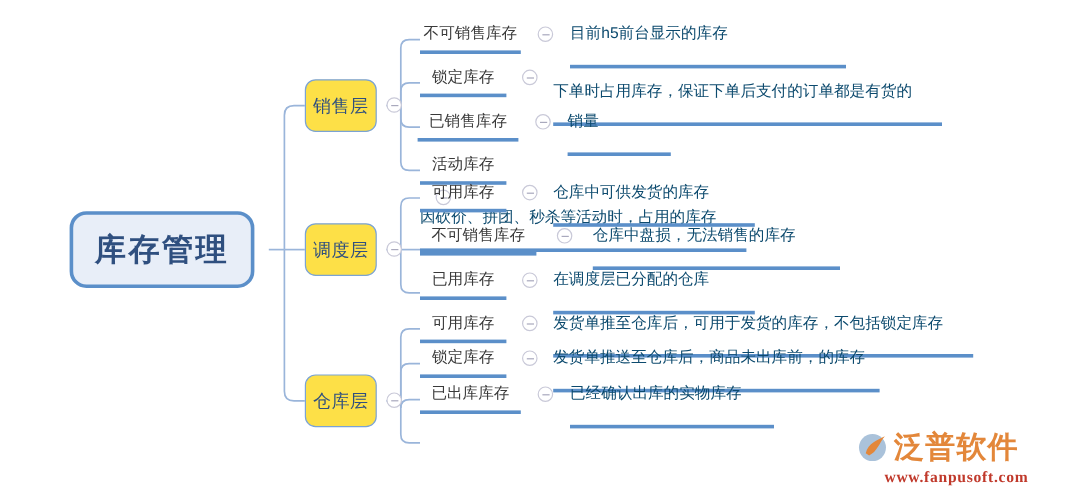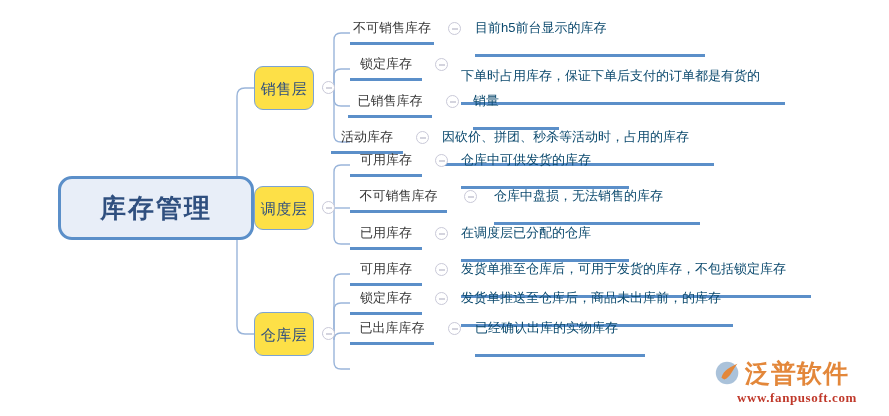--- a/index.html
+++ b/index.html
@@ -29,21 +29,21 @@
     width: 889px;
     height: 416px;
     pointer-events: none;
   }
 
   
   .root-node {
     position: absolute;
     left: 58px;
     top: 176px;
-    width: 196px;
+    width: 154px;
     height: 64px;
     box-sizing: border-box;
     border: 3px solid #5b8fc9;
     border-radius: 14px;
     background: #e8eef8;
     display: flex;
     align-items: center;
     justify-content: center;
   }
   .root-label {
@@ -246,21 +246,21 @@
     <div class="leaf-toggle" style="margin:4px 13px 0 13px;"></div>
     <div class="leaf-desc" style="width:324px;margin-top:12px;">下单时占用库存，保证下单后支付的订单都是有货的</div>
   </div>
 
   <div class="leaf-row" style="left:348px; top:91px;">
     <div class="leaf-term" style="width:84px;">已销售库存</div>
     <div class="leaf-toggle" style="margin:4px 14px 0 14px;"></div>
     <div class="leaf-desc" style="width:86px;">销量</div>
   </div>
 
-  <div class="leaf-row" style="left:331px; top:127px;">
+  <div class="leaf-row" style="left:350px; top:127px;flex-direction:column;">
     <div class="leaf-term" style="width:72px;">活动库存</div>
     <div class="leaf-toggle" style="margin:4px 13px 0 13px;"></div>
     <div class="leaf-desc" style="width:272px;">因砍价、拼团、秒杀等活动时，占用的库存</div>
   </div>
 
   <div class="leaf-row" style="left:350px; top:150px;">
     <div class="leaf-term" style="width:72px;">可用库存</div>
     <div class="leaf-toggle" style="margin:4px 13px 0 13px;"></div>
     <div class="leaf-desc" style="width:168px;">仓库中可供发货的库存</div>
   </div>

